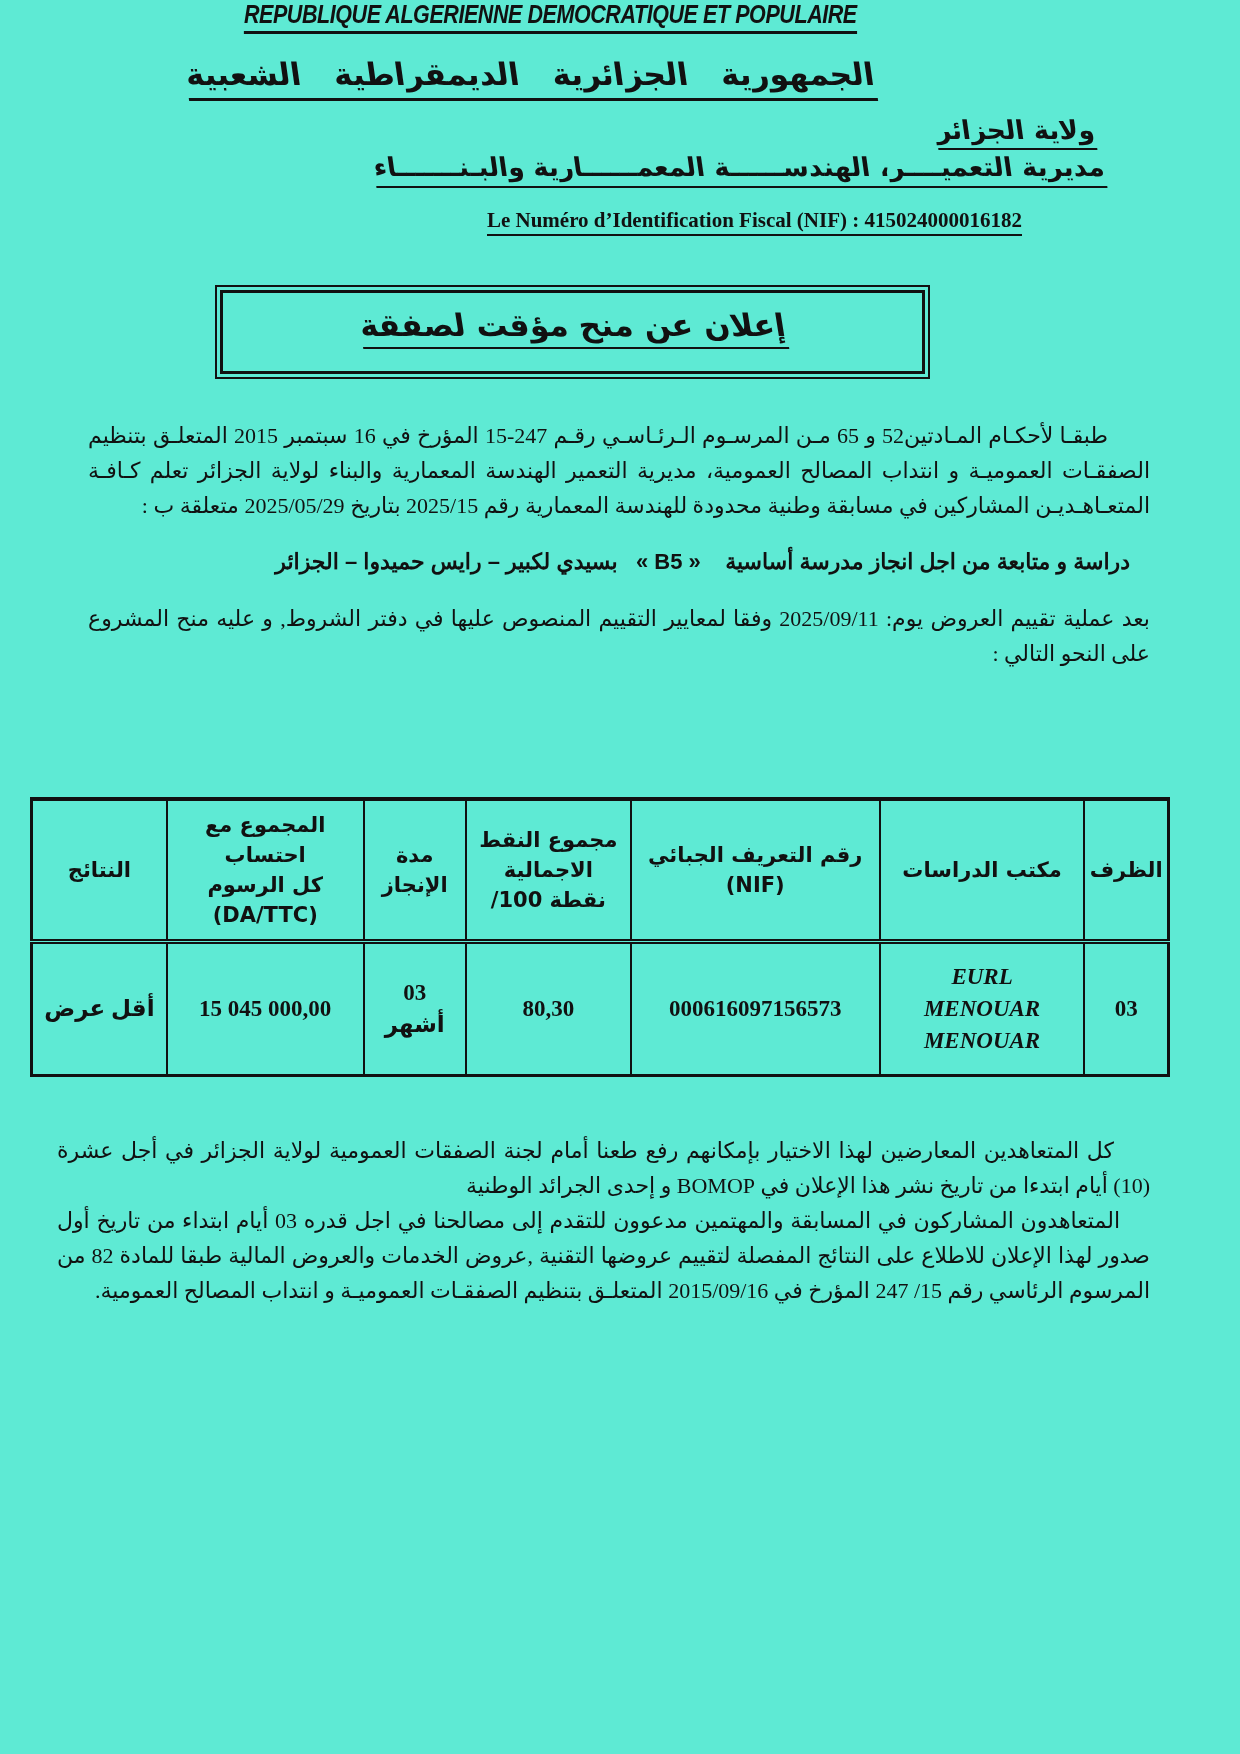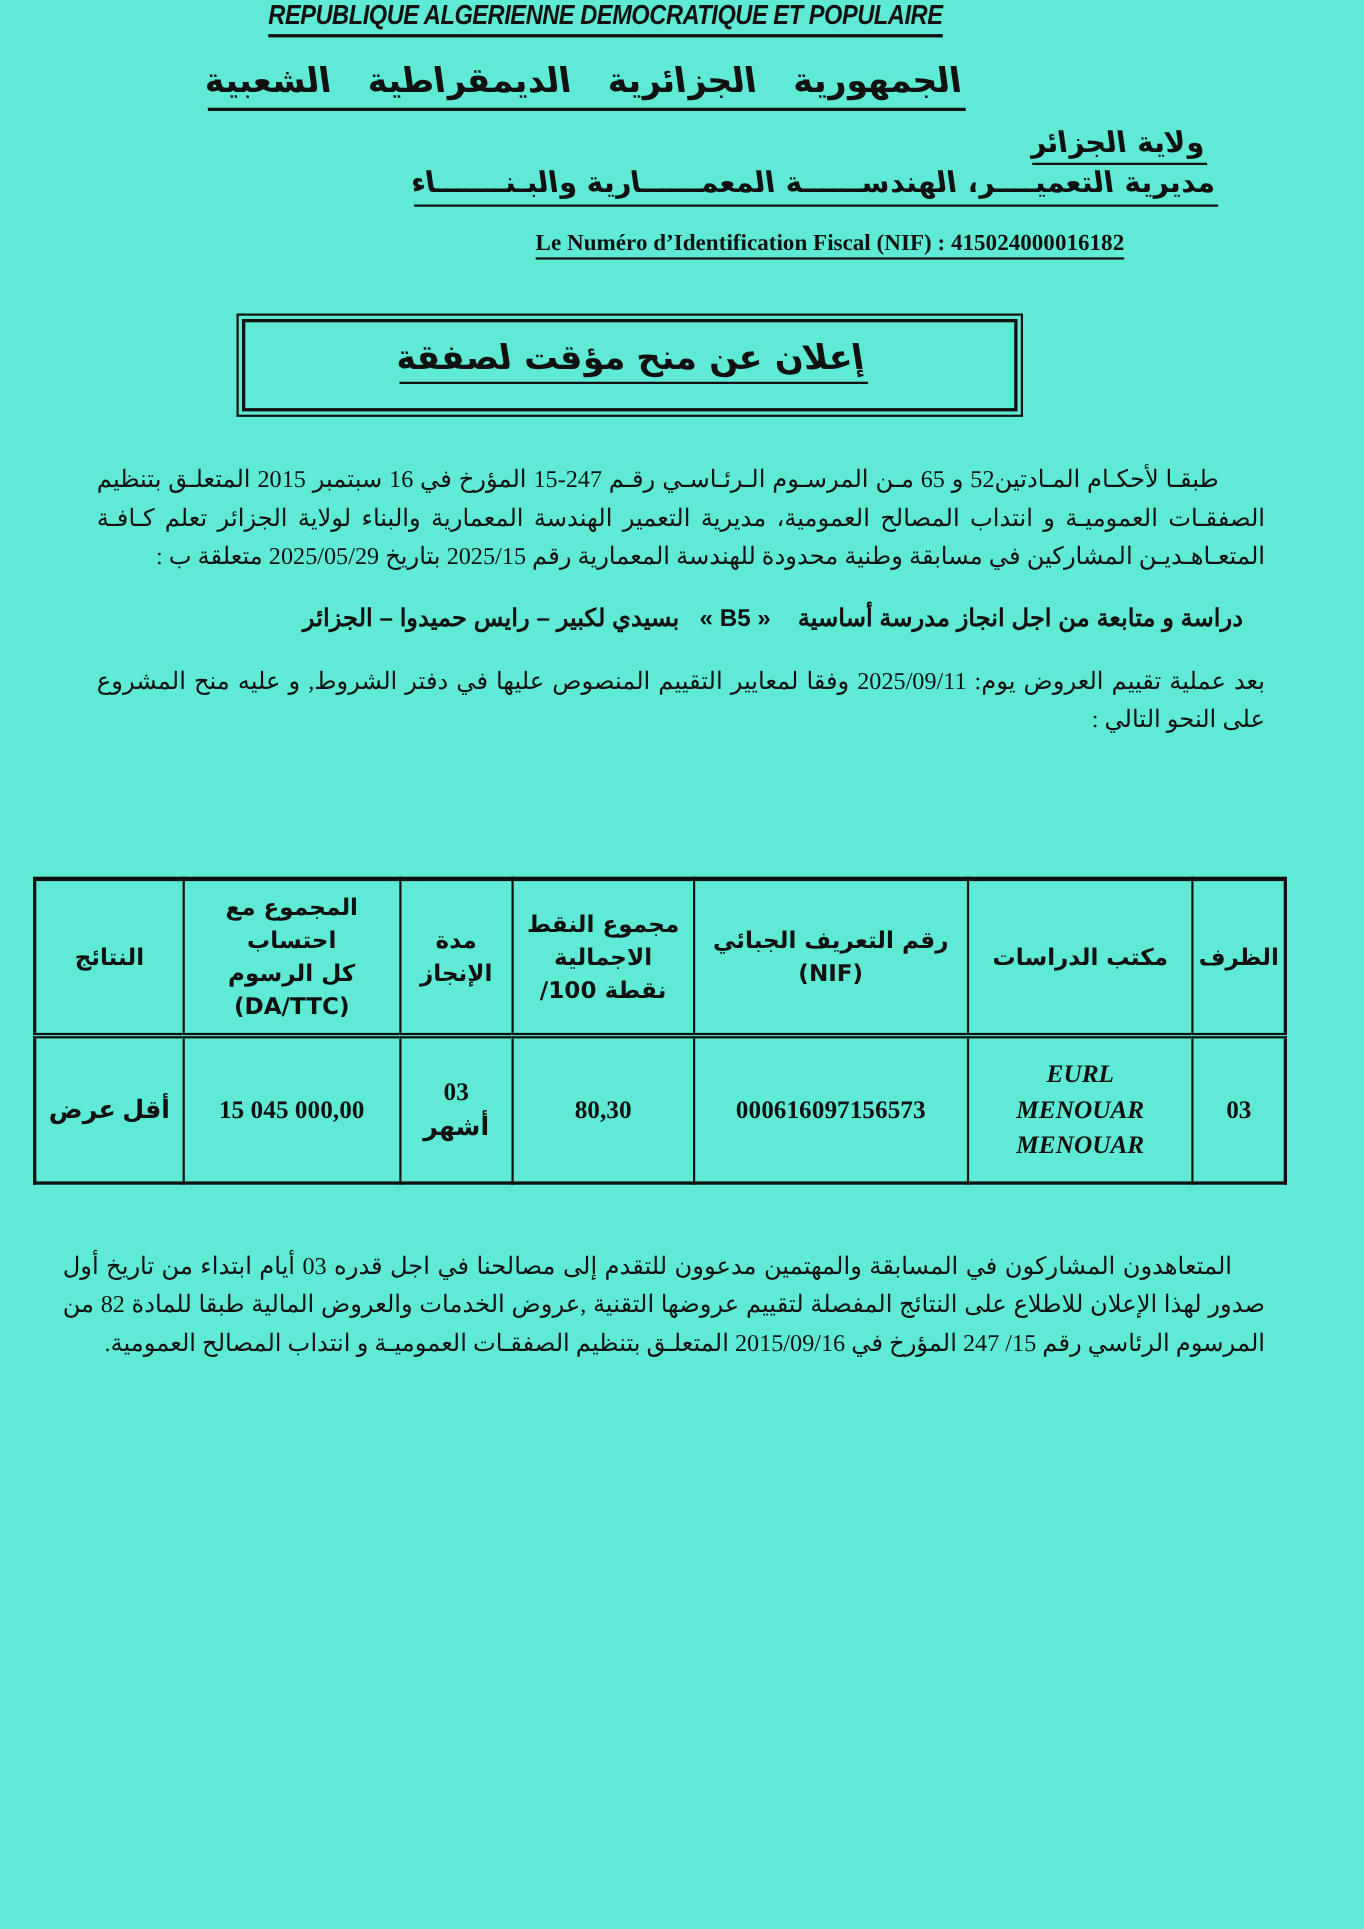--- a/index.html
+++ b/index.html
@@ -214,17 +214,18 @@
           <span class="cell-line">03</span>
           <span class="cell-line">أشهر</span>
         </td>
         <td class="ltr">15 045 000,00</td>
         <td>أقل عرض</td>
       </tr>
     </tbody>
   </table>
 
   <div class="closing-block">
+    <div class="body-text para-3">كل المتعاهدين المعارضين لهذا الاختيار بإمكانهم رفع طعنا أمام لجنة الصفقات العمومية  لولاية الجزائر في أجل عشرة (10) أيام ابتدءا من تاريخ نشر هذا الإعلان  في BOMOP و إحدى الجرائد الوطنية</div>
     <div class="body-text para-4">المتعاهدون المشاركون في المسابقة والمهتمين مدعوون للتقدم إلى مصالحنا في اجل قدره 03 أيام ابتداء من تاريخ أول صدور لهذا الإعلان للاطلاع على النتائج المفصلة لتقييم عروضها التقنية ,عروض الخدمات والعروض المالية طبقا للمادة 82 من المرسوم الرئاسي رقم 15/ 247 المؤرخ في 2015/09/16 المتعلـق بتنظيم الصفقـات العموميـة و انتداب المصالح العمومية.</div>
   </div>
 
 
 </div>
 
 </body></html>

